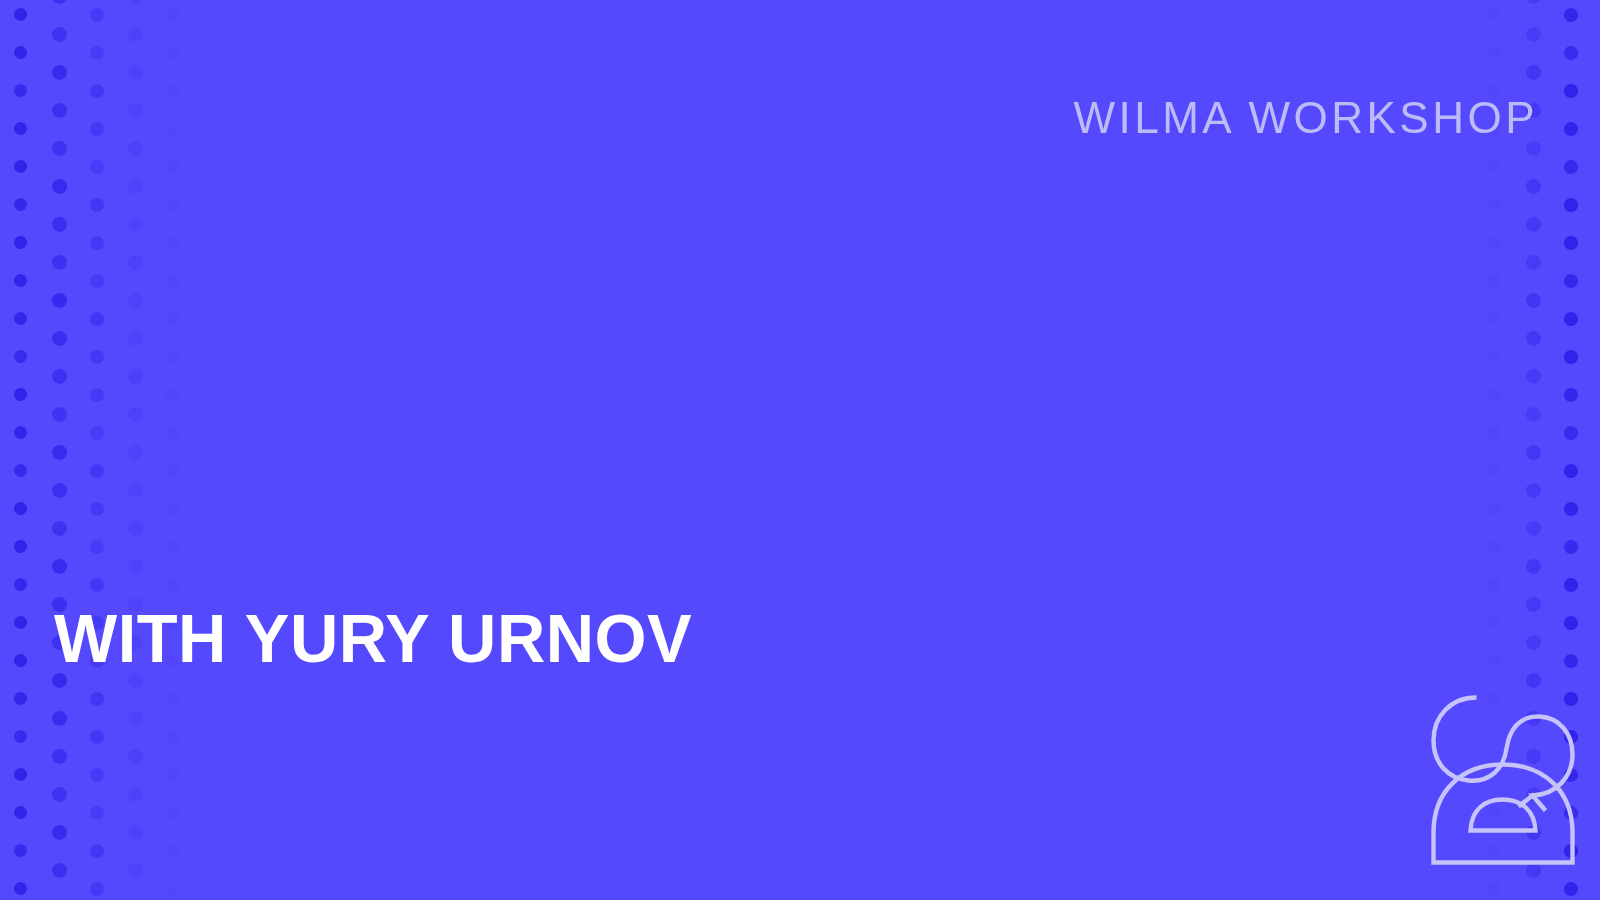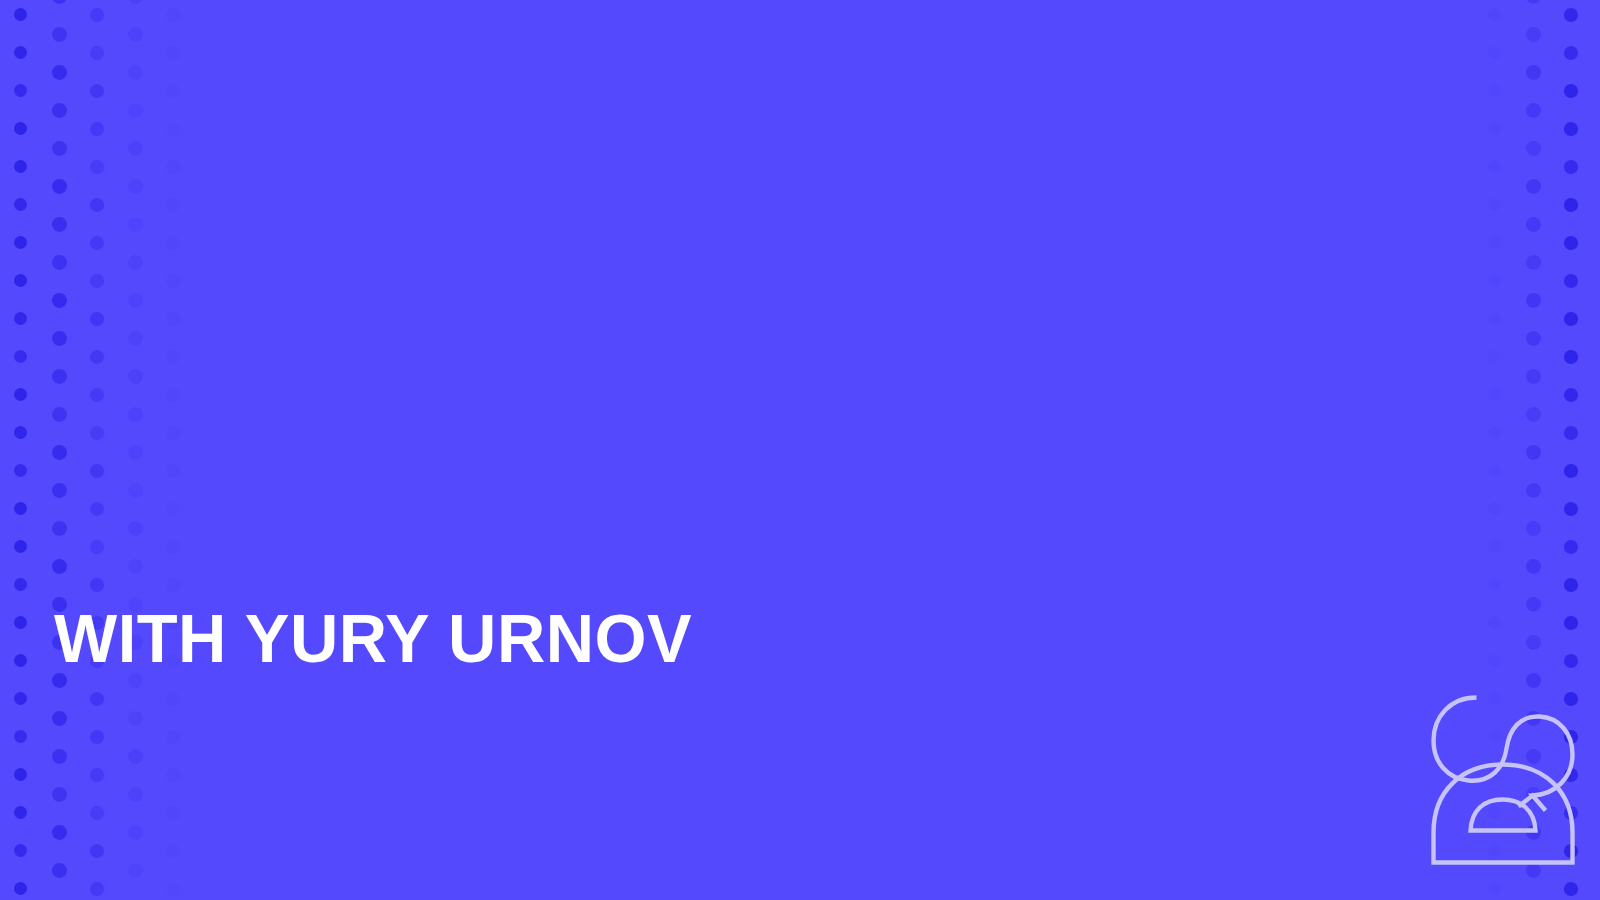--- a/index.html
+++ b/index.html
@@ -336,20 +336,21 @@
         <span class="dot" style="top: 684px; background: rgb(47, 36, 234); width: 13.6px; height: 13.6px; opacity: 0.871;"></span>
         <span class="dot" style="top: 722px; background: rgb(47, 36, 234); width: 13.6px; height: 13.6px; opacity: 1;"></span>
         <span class="dot" style="top: 760px; background: rgb(47, 36, 234); width: 13.6px; height: 13.6px; opacity: 1;"></span>
         <span class="dot" style="top: 798px; background: rgb(47, 36, 234); width: 13.6px; height: 13.6px; opacity: 0.916;"></span>
         <span class="dot" style="top: 836px; background: rgb(47, 36, 234); width: 13.6px; height: 13.6px; opacity: 0.78;"></span>
         <span class="dot" style="top: 874px; background: rgb(47, 36, 234); width: 13.6px; height: 13.6px; opacity: 1;"></span>
         <span class="dot" style="top: 912px; background: rgb(47, 36, 234); width: 13.6px; height: 13.6px; opacity: 0.962;"></span>
       </div>
     </div>
 
+  <div id="kicker">WILMA WORKSHOP</div>
 
 
   <div id="subtitle">WITH YURY URNOV</div>
 
   <div id="monogram">
     <svg viewBox="0 0 175 232" xmlns="http://www.w3.org/2000/svg">
 
       <g transform="rotate(-90 87.5 116) translate(-29 29)">
 
         <path d="M 171 70

